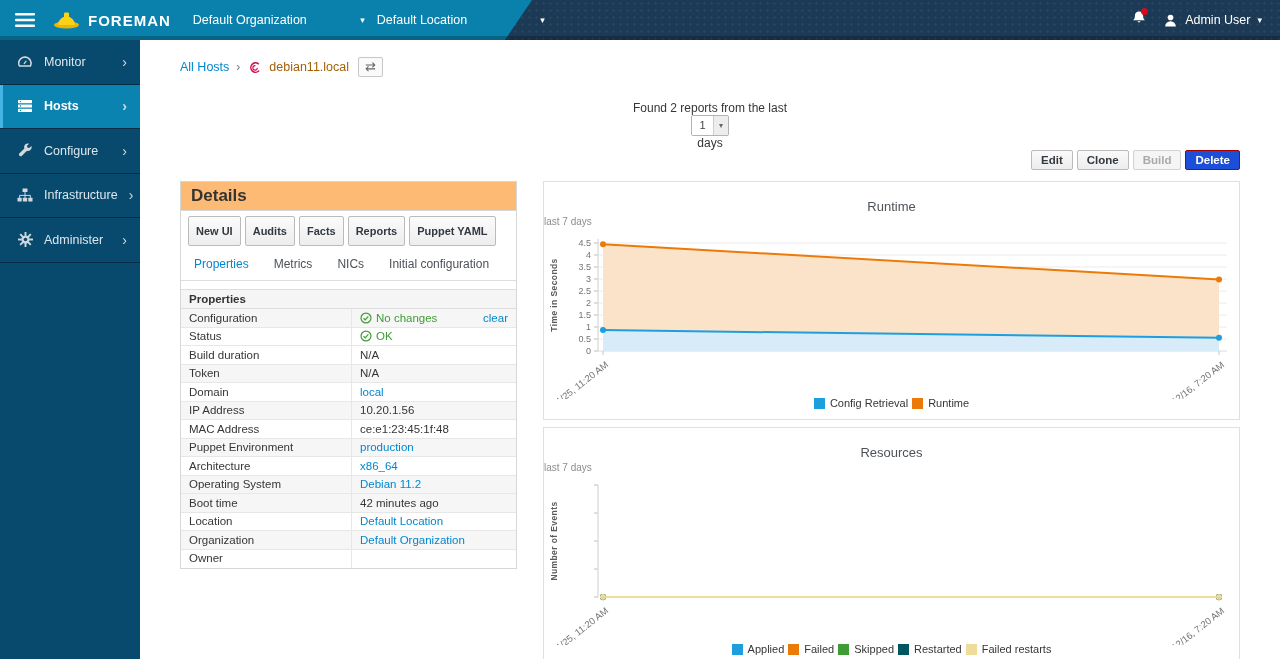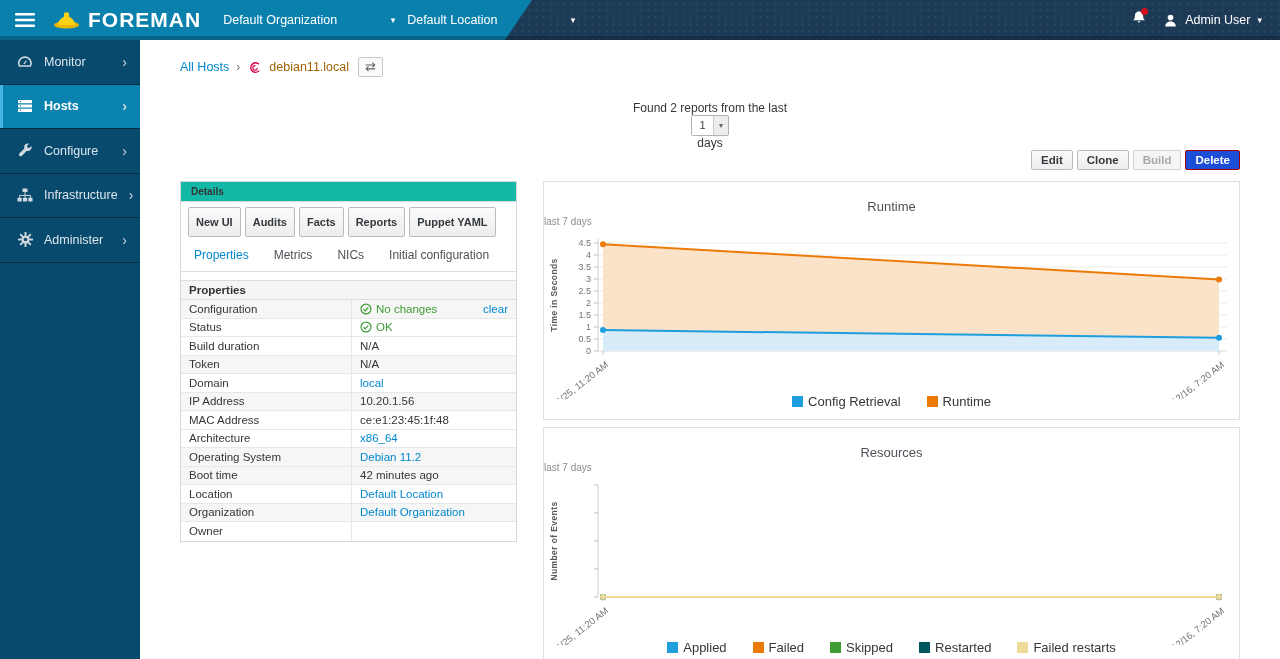--- a/index.html
+++ b/index.html
@@ -13,21 +13,21 @@
               background:#1c3a55;
               background-image:radial-gradient(rgba(255,255,255,.05) 1px, transparent 1.4px);
               background-size:7px 7px;
               clip-path:polygon(27px 0, 100% 0, 100% 100%, 0 100%); }
   .navbar::after { content:""; position:absolute; left:0; right:0; bottom:0; height:4px;
                    background:rgba(0,0,0,.22); z-index:3; }
   .nav-left, .nav-right { position:relative; z-index:2; display:flex; align-items:center; }
   .nav-right { margin-left:auto; padding-right:18px; gap:16px; }
   .hamburger { margin-left:15px; cursor:pointer; display:flex; }
   .brand { display:flex; align-items:center; margin-left:18px; }
-  .brand-text { font-size:21px; font-weight:bold; letter-spacing:1px; margin-left:8px; }
+  .brand-text { font-size:15px; font-weight:bold; letter-spacing:1px; margin-left:8px; }
   .nav-select { display:flex; align-items:center; justify-content:space-between;
                 font-size:12.5px; cursor:pointer; }
   .nav-org { width:172px; margin-left:22px; }
   .nav-loc { width:168px; margin-left:12px; }
   .caret { font-size:9px; color:#fff; }
   .bell-wrap { position:relative; cursor:pointer; }
   .bell-dot { position:absolute; top:-2px; right:-1px; width:7px; height:7px;
               border-radius:50%; background:#d30d1c; }
   .user-wrap { display:flex; align-items:center; gap:7px; font-size:12.5px; cursor:pointer; }
 
@@ -61,22 +61,22 @@
   .btn { font-size:11.5px; font-weight:bold; color:#33393f; padding:3px 9px;
          background:linear-gradient(#fafafa,#ededed); border:1px solid #bbb;
          border-radius:2px; cursor:pointer; }
   .btn.disabled { color:#a9a9a9; background:#f5f5f5; border-color:#d2d2d2; cursor:default; }
   .btn.danger { background:#1d4ed8; border-color:#a30000; color:#fff; }
 
   .columns { margin-top:11px; display:flex; gap:26px; align-items:flex-start; }
 
   
   .details-panel { width:337px; border:1px solid #d7d7d7; }
-  .panel-head { background:#14b8a6; border-bottom:1px solid #d7d7d7; padding:4px 10px;
-                font-size:10px; font-weight:bold; color:#333; }
+  .panel-head { background:#fdba74; border-bottom:1px solid #d7d7d7; padding:4px 10px;
+                font-size:17px; font-weight:bold; color:#333; }
   .btn-row { padding:5px 7px 4px; display:flex; gap:4px; }
   .btn-sm { font-size:11px; font-weight:bold; color:#33393f; padding:8px 7px;
             background:linear-gradient(#fbfbfb,#ededed); border:1px solid #bbb;
             border-radius:2px; cursor:pointer; white-space:nowrap; }
   .tabs { display:flex; gap:25px; padding:7px 13px 9px; font-size:12px; color:#4d5258;
           border-bottom:1px solid #ddd; }
   .tab { cursor:pointer; }
   .tab.active { color:#0088ce; }
   .props-table { margin-top:8px; border-top:1px solid #ddd; font-size:11.5px; }
   .props-head { background:#f5f5f5; border-bottom:1px solid #ddd; padding:3px 8px;
@@ -91,21 +91,21 @@
   .pval-ok { color:#3f9c35; display:flex; align-items:center; gap:4px; }
   .clear-link { margin-left:auto; color:#0088ce; cursor:pointer; }
 
   
   .charts-col { flex:1; display:flex; flex-direction:column; gap:7px; }
   .chart-panel { position:relative; border:1px solid #e0e0e0; background:#fff; height:239px; }
   .chart-title { text-align:center; margin-top:17px; font-size:13px; color:#4d5258; }
   .chart-sub { text-align:left; margin-top:2px; font-size:10px; color:#8b8d8f; }
   .chart-svg { display:block; width:695px; height:168px; margin-top:4px; }
   .chart-legend { position:absolute; left:0; right:0; bottom:10px; display:flex;
-                  justify-content:center; gap:26px; font-size:13px; color:#363636; }
+                  justify-content:center; gap:4px; font-size:11px; color:#363636; }
   .leg-item { display:flex; align-items:center; gap:5px; }
   .leg-sw { width:11px; height:11px; display:inline-block; }
 </style>
 </head>
 <body>
 
 <div class="navbar">
   <div class="nav-dark"></div>
   <div class="nav-left">
     <span class="hamburger">
@@ -324,20 +324,26 @@
             <div class="prow even">
               <div class="pcell-l">IP Address</div>
               <div class="pcell-r">
                 <span>10.20.1.56</span>
               </div>
             </div>
             <div class="prow">
               <div class="pcell-l">MAC Address</div>
               <div class="pcell-r">
                 <span>ce:e1:23:45:1f:48</span>
+              </div>
+            </div>
+            <div class="prow even">
+              <div class="pcell-l">Puppet Environment</div>
+              <div class="pcell-r">
+                <span class="pval-link">production</span>
               </div>
             </div>
             <div class="prow">
               <div class="pcell-l">Architecture</div>
               <div class="pcell-r">
                 <span class="pval-link">x86_64</span>
               </div>
             </div>
             <div class="prow even">
               <div class="pcell-l">Operating System</div>

